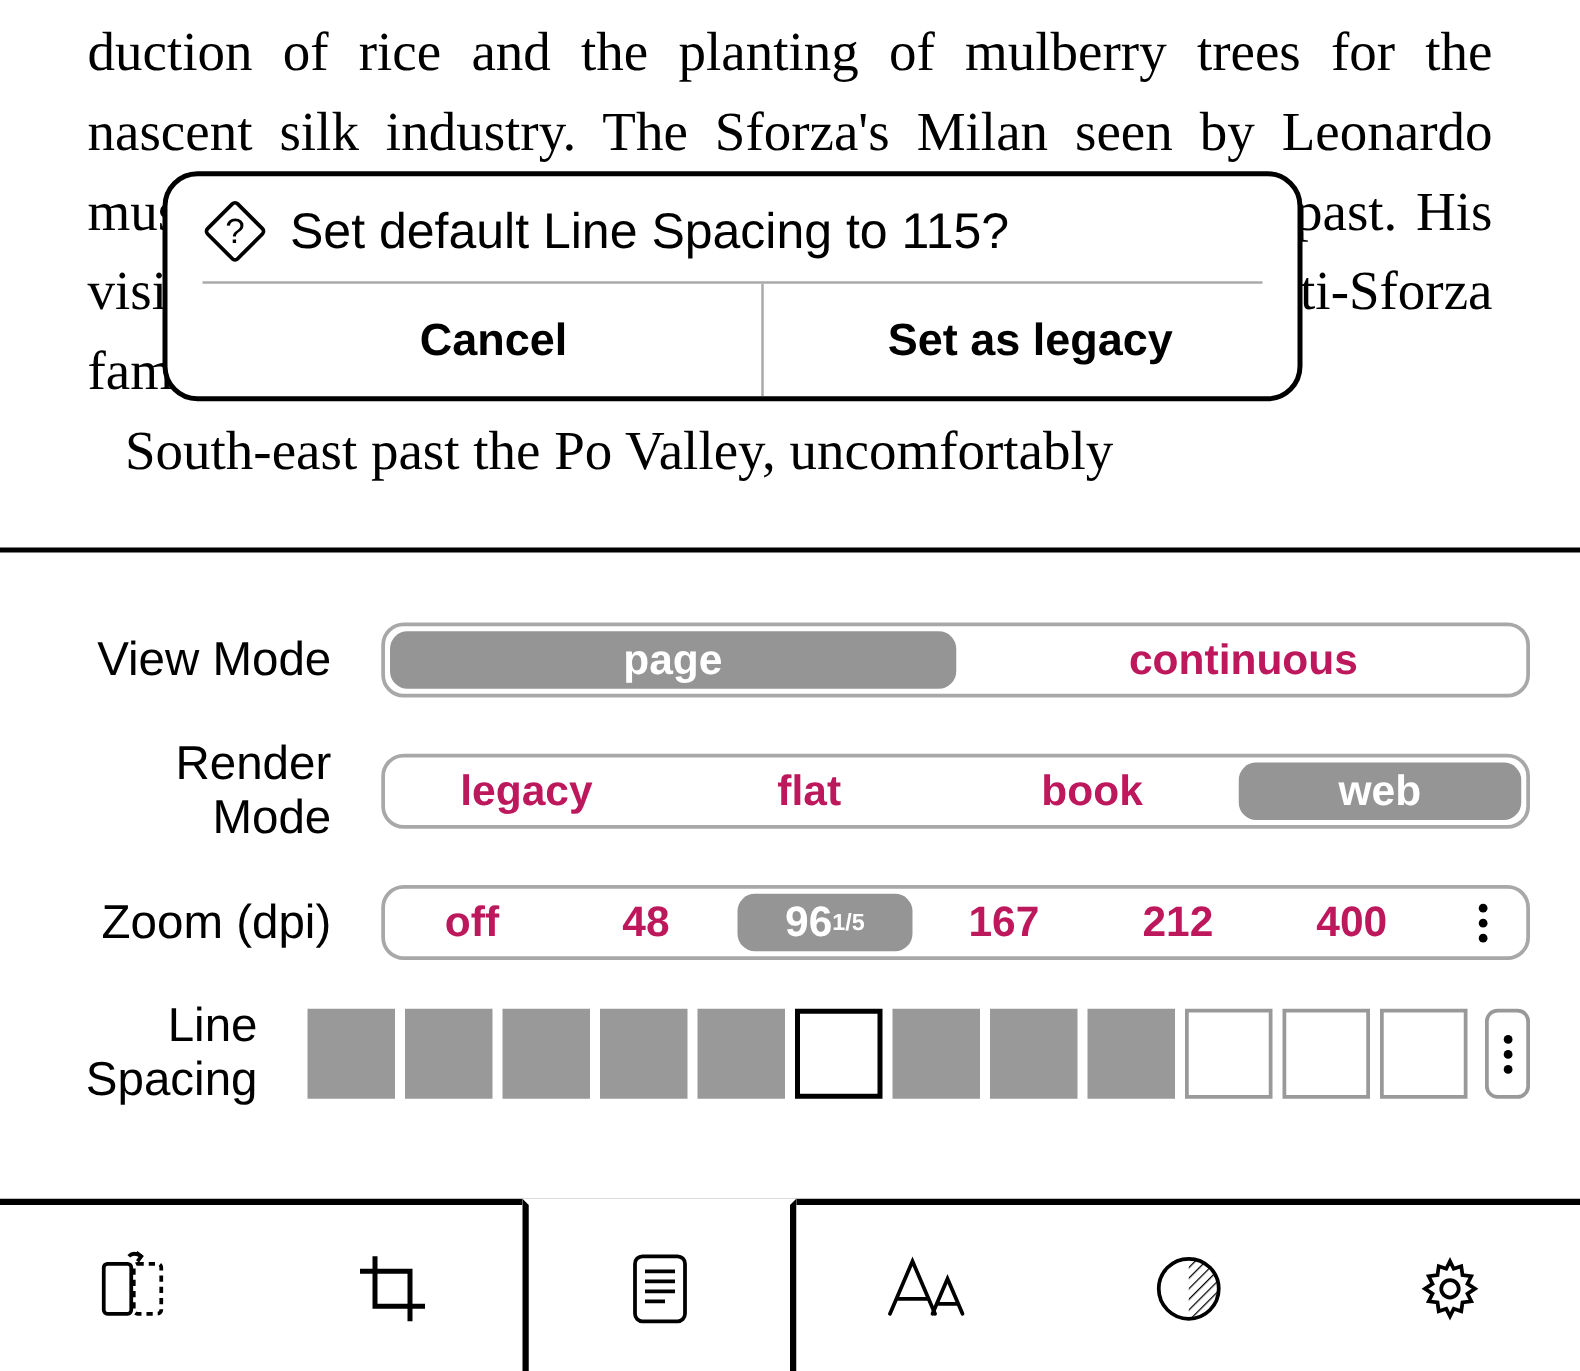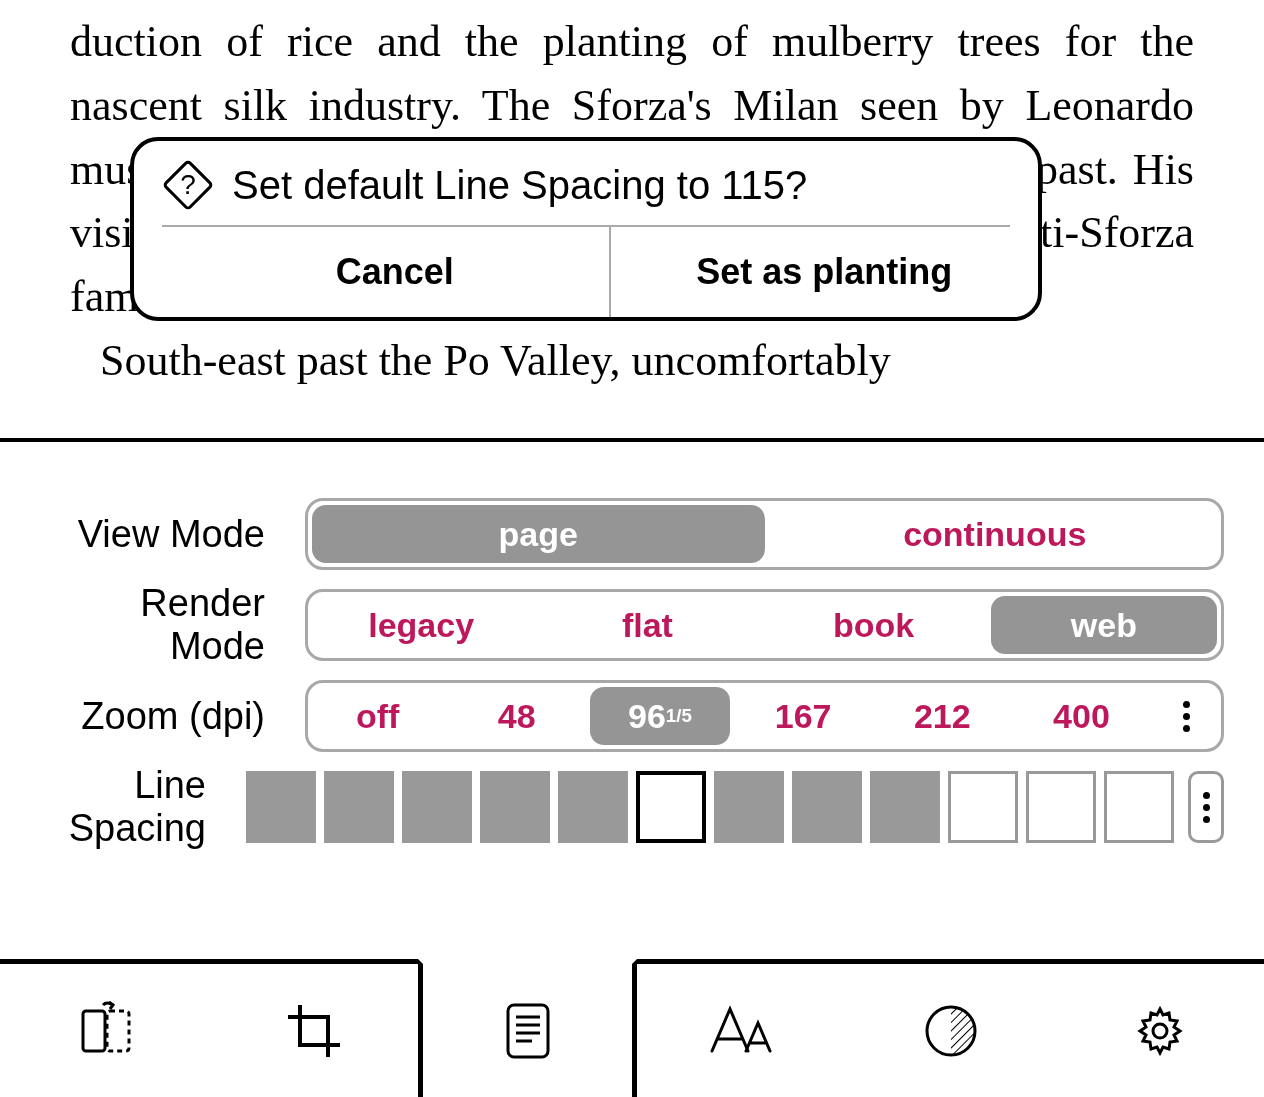--- a/index.html
+++ b/index.html
@@ -57,36 +57,36 @@
 
   .settings-panel {
     position: absolute;
     left: 0; right: 0; top: 470px;
     padding: 28px 40px 0 40px;
     font-family: 'Segoe UI', Arial, sans-serif;
   }
   .row {
     display: flex;
     align-items: center;
-    margin-bottom: 12px;
+    margin-bottom: 32px;
   }
   .row-label {
     width: 265px;
     text-align: right;
     padding-right: 40px;
     font-size: 38px;
     color: #000;
   }
   .segmented {
     flex: 1;
     display: flex;
     border: 3px solid #a8a8a8;
     border-radius: 18px;
     overflow: hidden;
-    height: 72px;
+    height: 60px;
   }
   .segmented .opt {
     flex: 1;
     display: flex;
     align-items: center;
     justify-content: center;
     font-size: 34px;
     font-weight: 700;
     color: #be185d;
     cursor: pointer;
@@ -171,21 +171,21 @@
   <div class="dialog-header">
     <svg width="52" height="52" viewBox="0 0 52 52">
       <rect x="26" y="2" width="34" height="34" transform="rotate(45 26 2)" fill="none" stroke="#000" stroke-width="3" rx="3"></rect>
       <text x="26" y="35" text-anchor="middle" font-size="28" font-family="Arial" font-weight="400">?</text>
     </svg>
     <span>Set default Line Spacing to 115?</span>
   </div>
   <hr class="dialog-divider">
   <div class="dialog-buttons">
     <div>Cancel</div>
-    <div>Set as planting</div>
+    <div>Set as legacy</div>
   </div>
 </div>
 
 <div class="settings-panel">
 
   <div class="row">
     <div class="row-label">View Mode</div>
     <div class="segmented">
       <div class="opt selected">page</div>
       <div class="opt">continuous</div>

